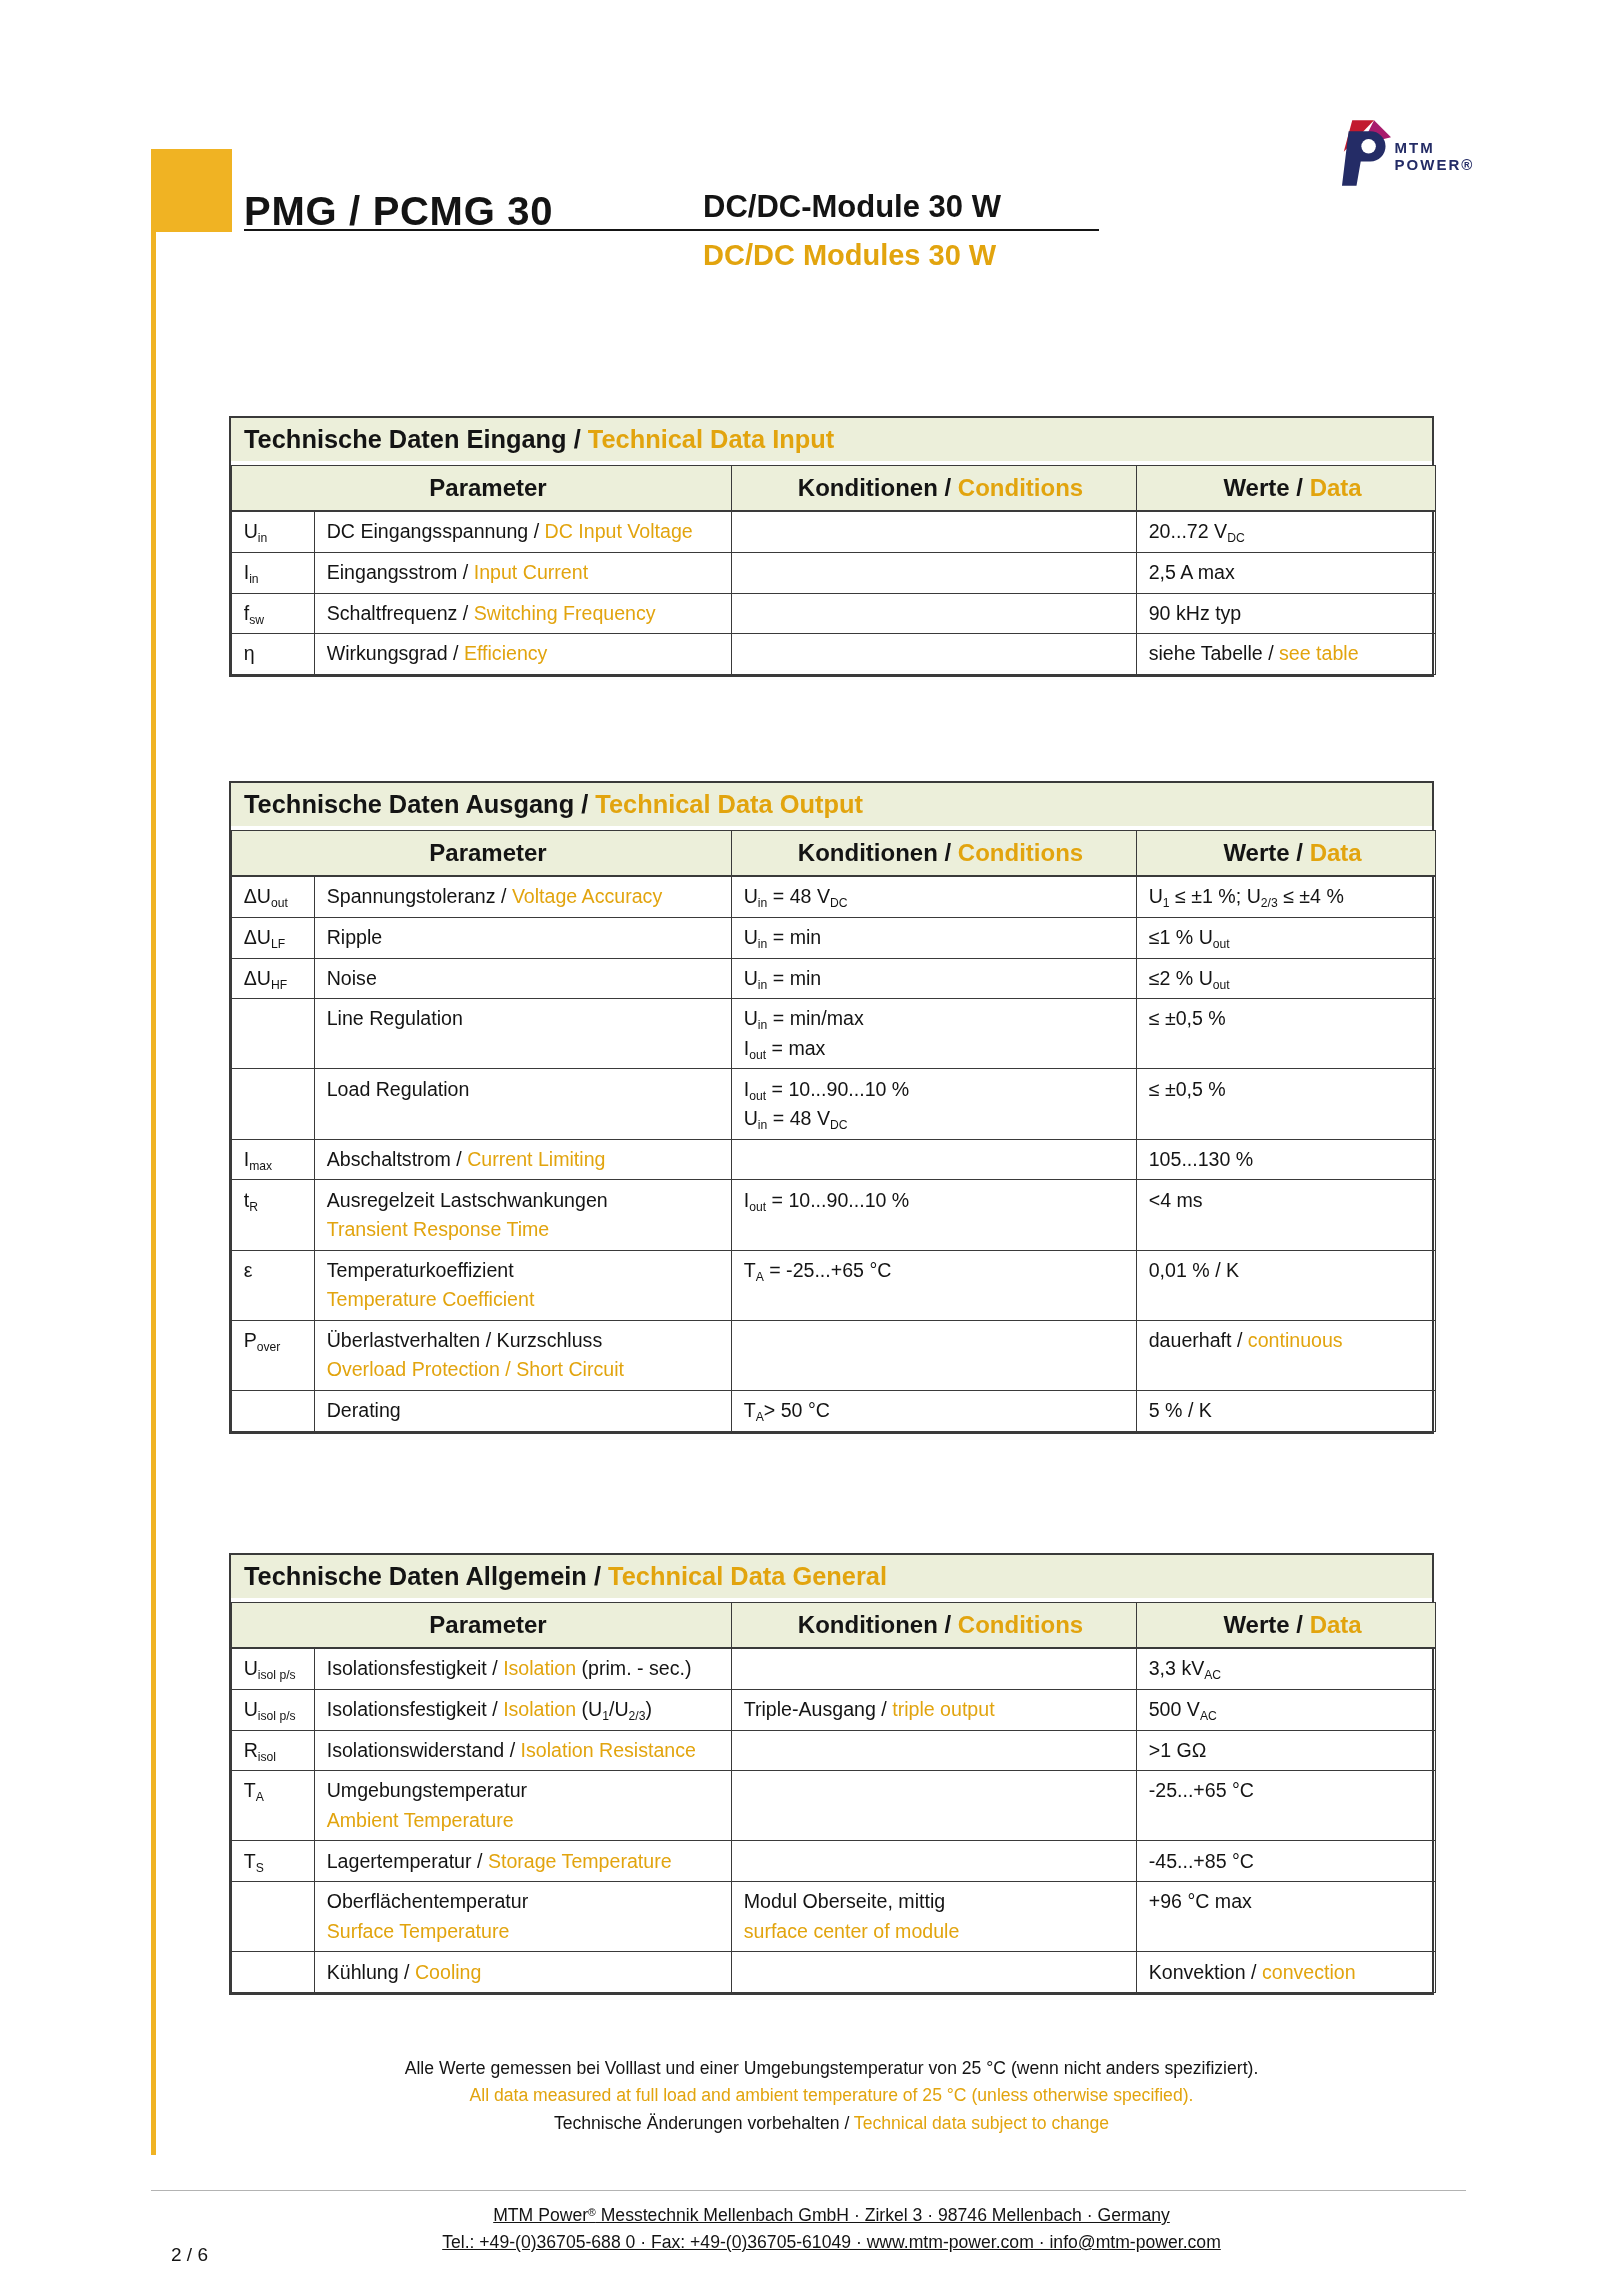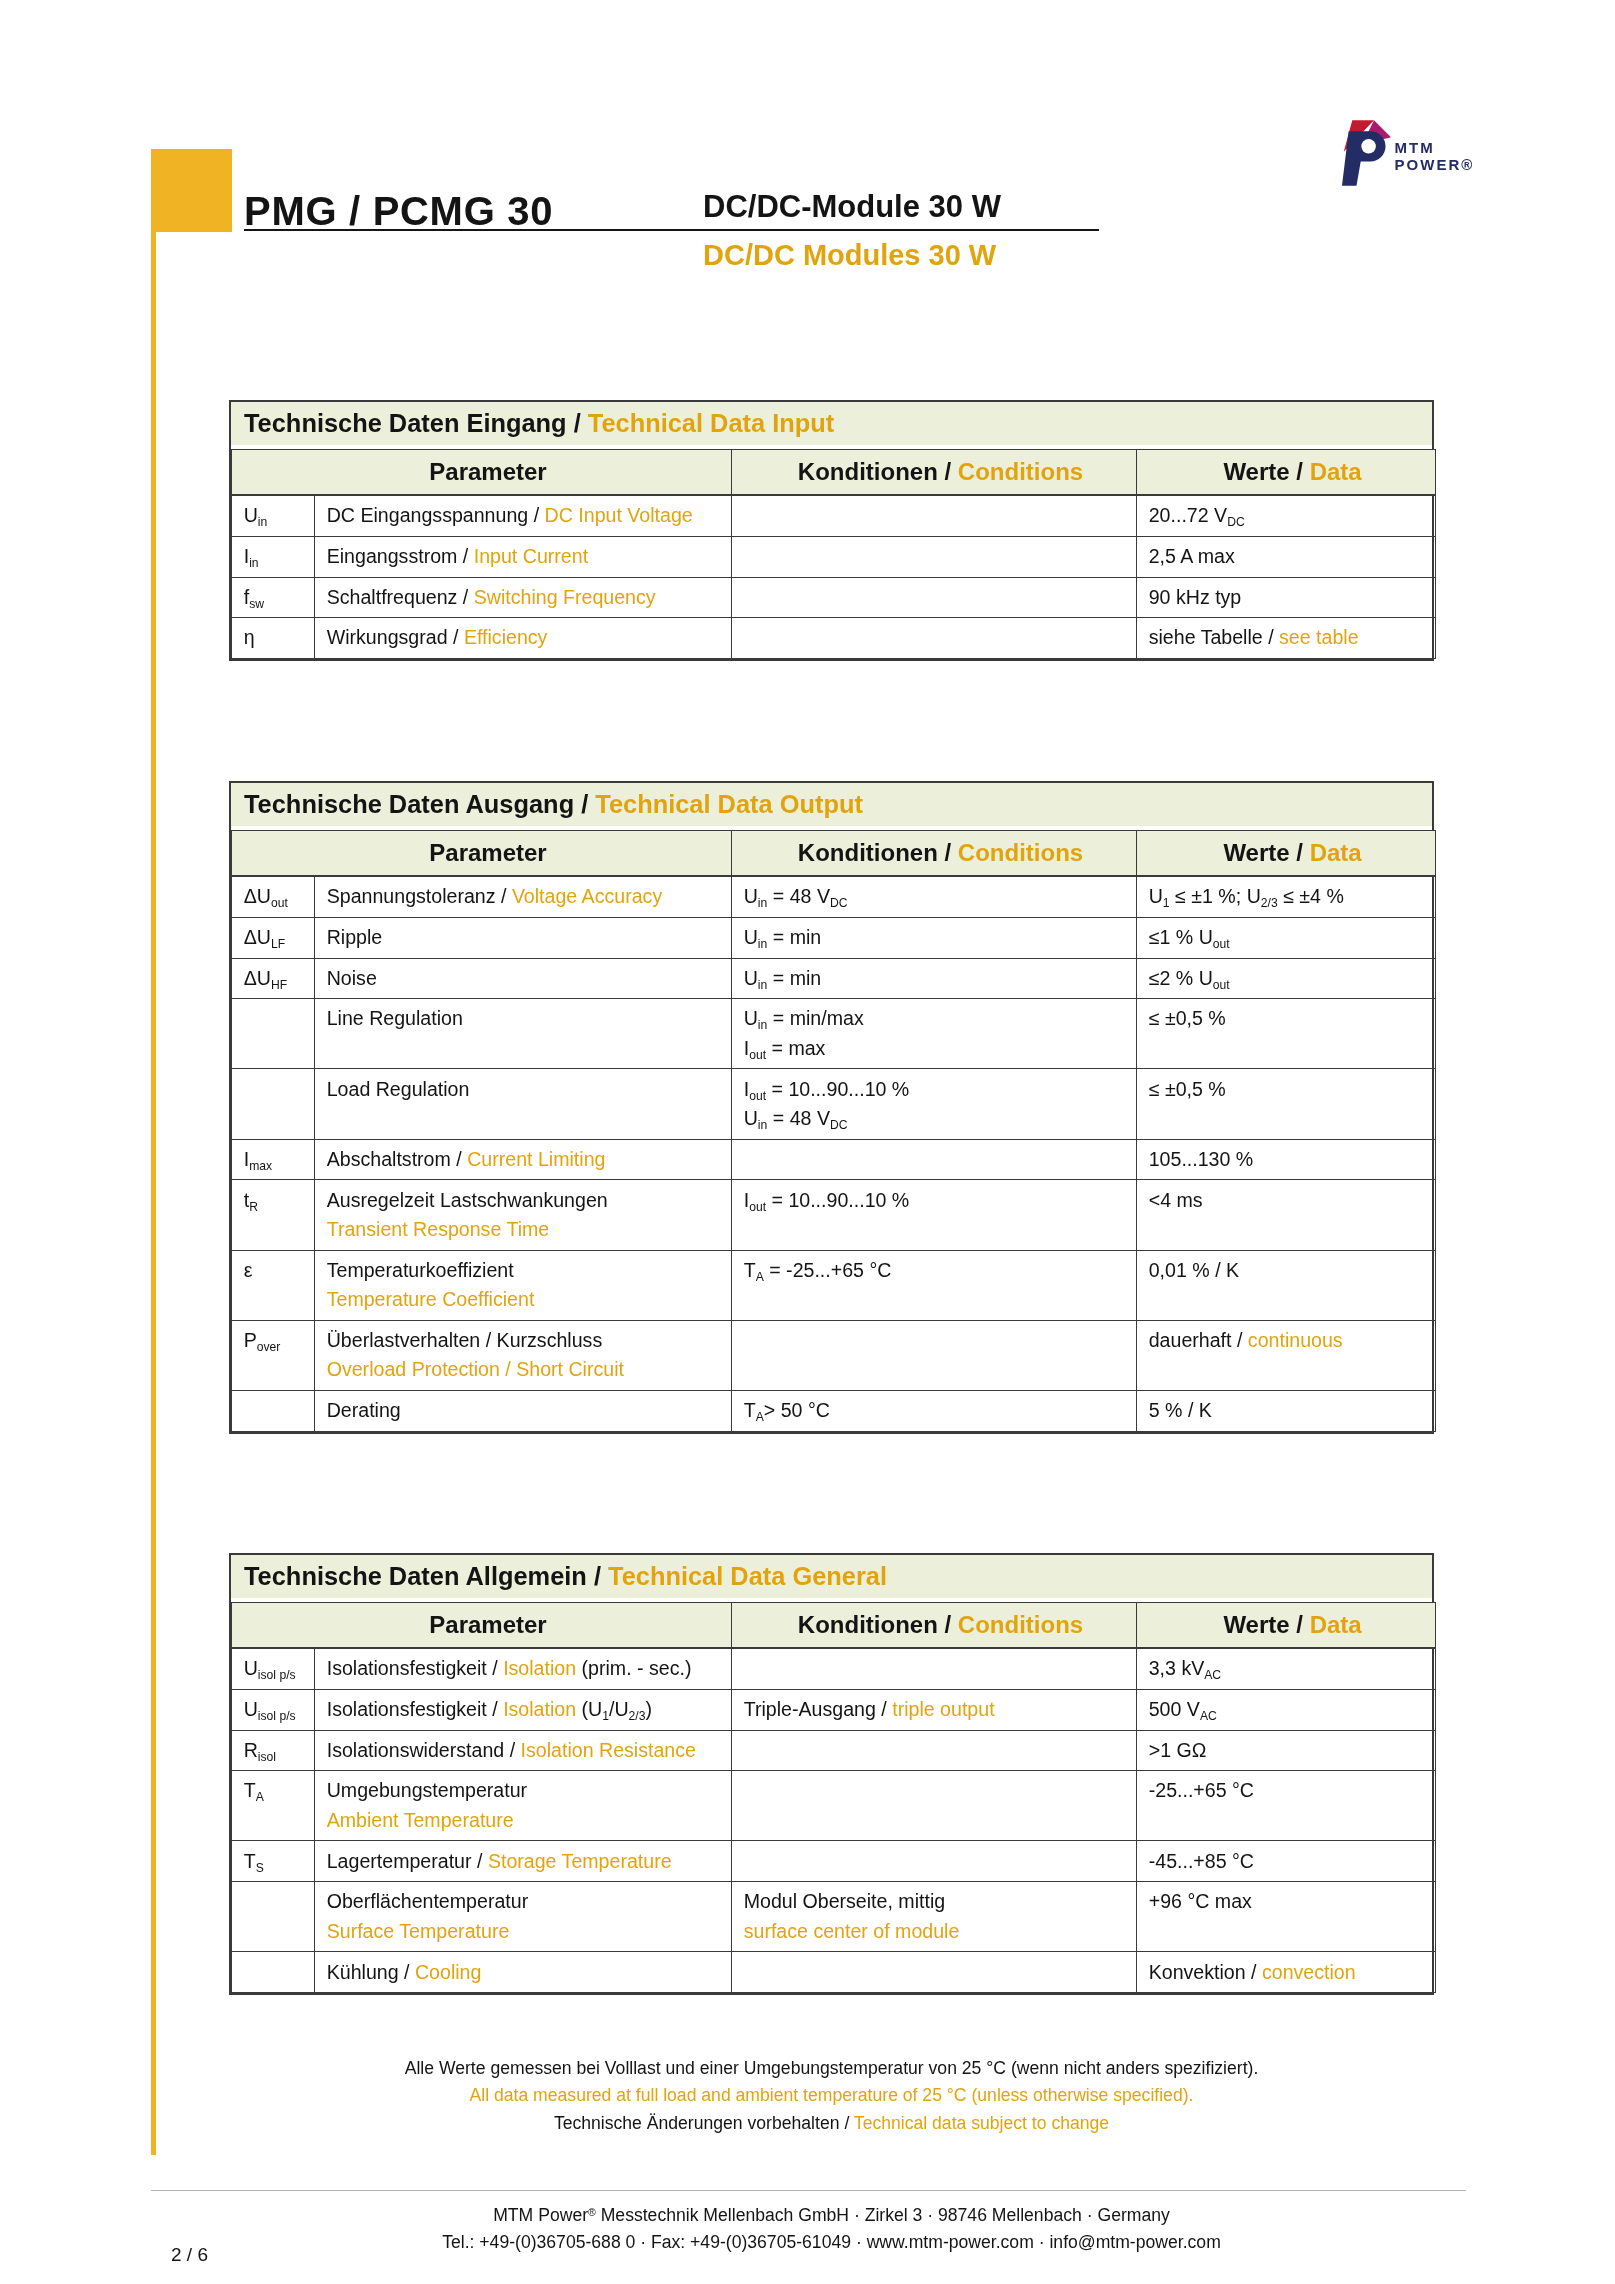--- a/index.html
+++ b/index.html
@@ -32,29 +32,29 @@
   .logo-caption{margin-top:5.2px;font-size:15px;letter-spacing:2px;color:var(--navy);font-weight:bold;}
 
   .tbl{position:absolute;left:229px;width:1205px;border:2px solid var(--line);background:#fff;}
   .tbl-title{background:var(--panel);border-bottom:4.6px solid #fff;font-size:25.4px;font-weight:bold;padding:7.2px 0 7.2px 13px;}
   .tbl table{border-collapse:collapse;width:100%;table-layout:fixed;}
   .tbl th{background:var(--panel);font-size:24px;font-weight:bold;text-align:center;
           padding:7.8px 0 7.8px 13px;border:1.3px solid var(--line);border-bottom:2.6px solid var(--line);}
   .tbl td{font-size:19.6px;line-height:1.5;vertical-align:top;padding:5.2px 9px 5.2px 11.7px;border:1.3px solid var(--line);}
   .c-sym{width:83px;}.c-par{width:417px;}.c-con{width:405px;}.c-val{width:299px;}
 
-  .tbl-input{top:400px;}
+  .tbl-input{top:416px;}
   .tbl-output{top:781px;}
   .tbl-general{top:1553px;}
 
   .footnotes{position:absolute;left:229px;top:2055px;width:1205px;text-align:center;font-size:17.6px;line-height:1.55;}
 
   .footer-rule{position:absolute;left:151px;top:2190px;width:1315px;height:1.3px;background:#b3b3b3;}
   .page-number{position:absolute;left:171px;top:2204px;font-size:19px;margin-top:40px;}
-  .footer-info{position:absolute;left:229px;top:2202px;width:1205px;text-align:center;font-size:17.6px;line-height:1.55;}
+  .footer-info{position:absolute;left:229px;top:2202px;width:1205px;text-align:center;font-size:17.6px;line-height:1.55;text-decoration:underline;}
 </style>
 </head>
 <body>
 
 <div class="accent-square"></div>
 <div class="accent-line"></div>
 
 <div class="product-title">PMG / PCMG 30</div>
 <div class="doc-title-de">DC/DC-Module 30 W</div>
 <div class="header-rule"></div>

